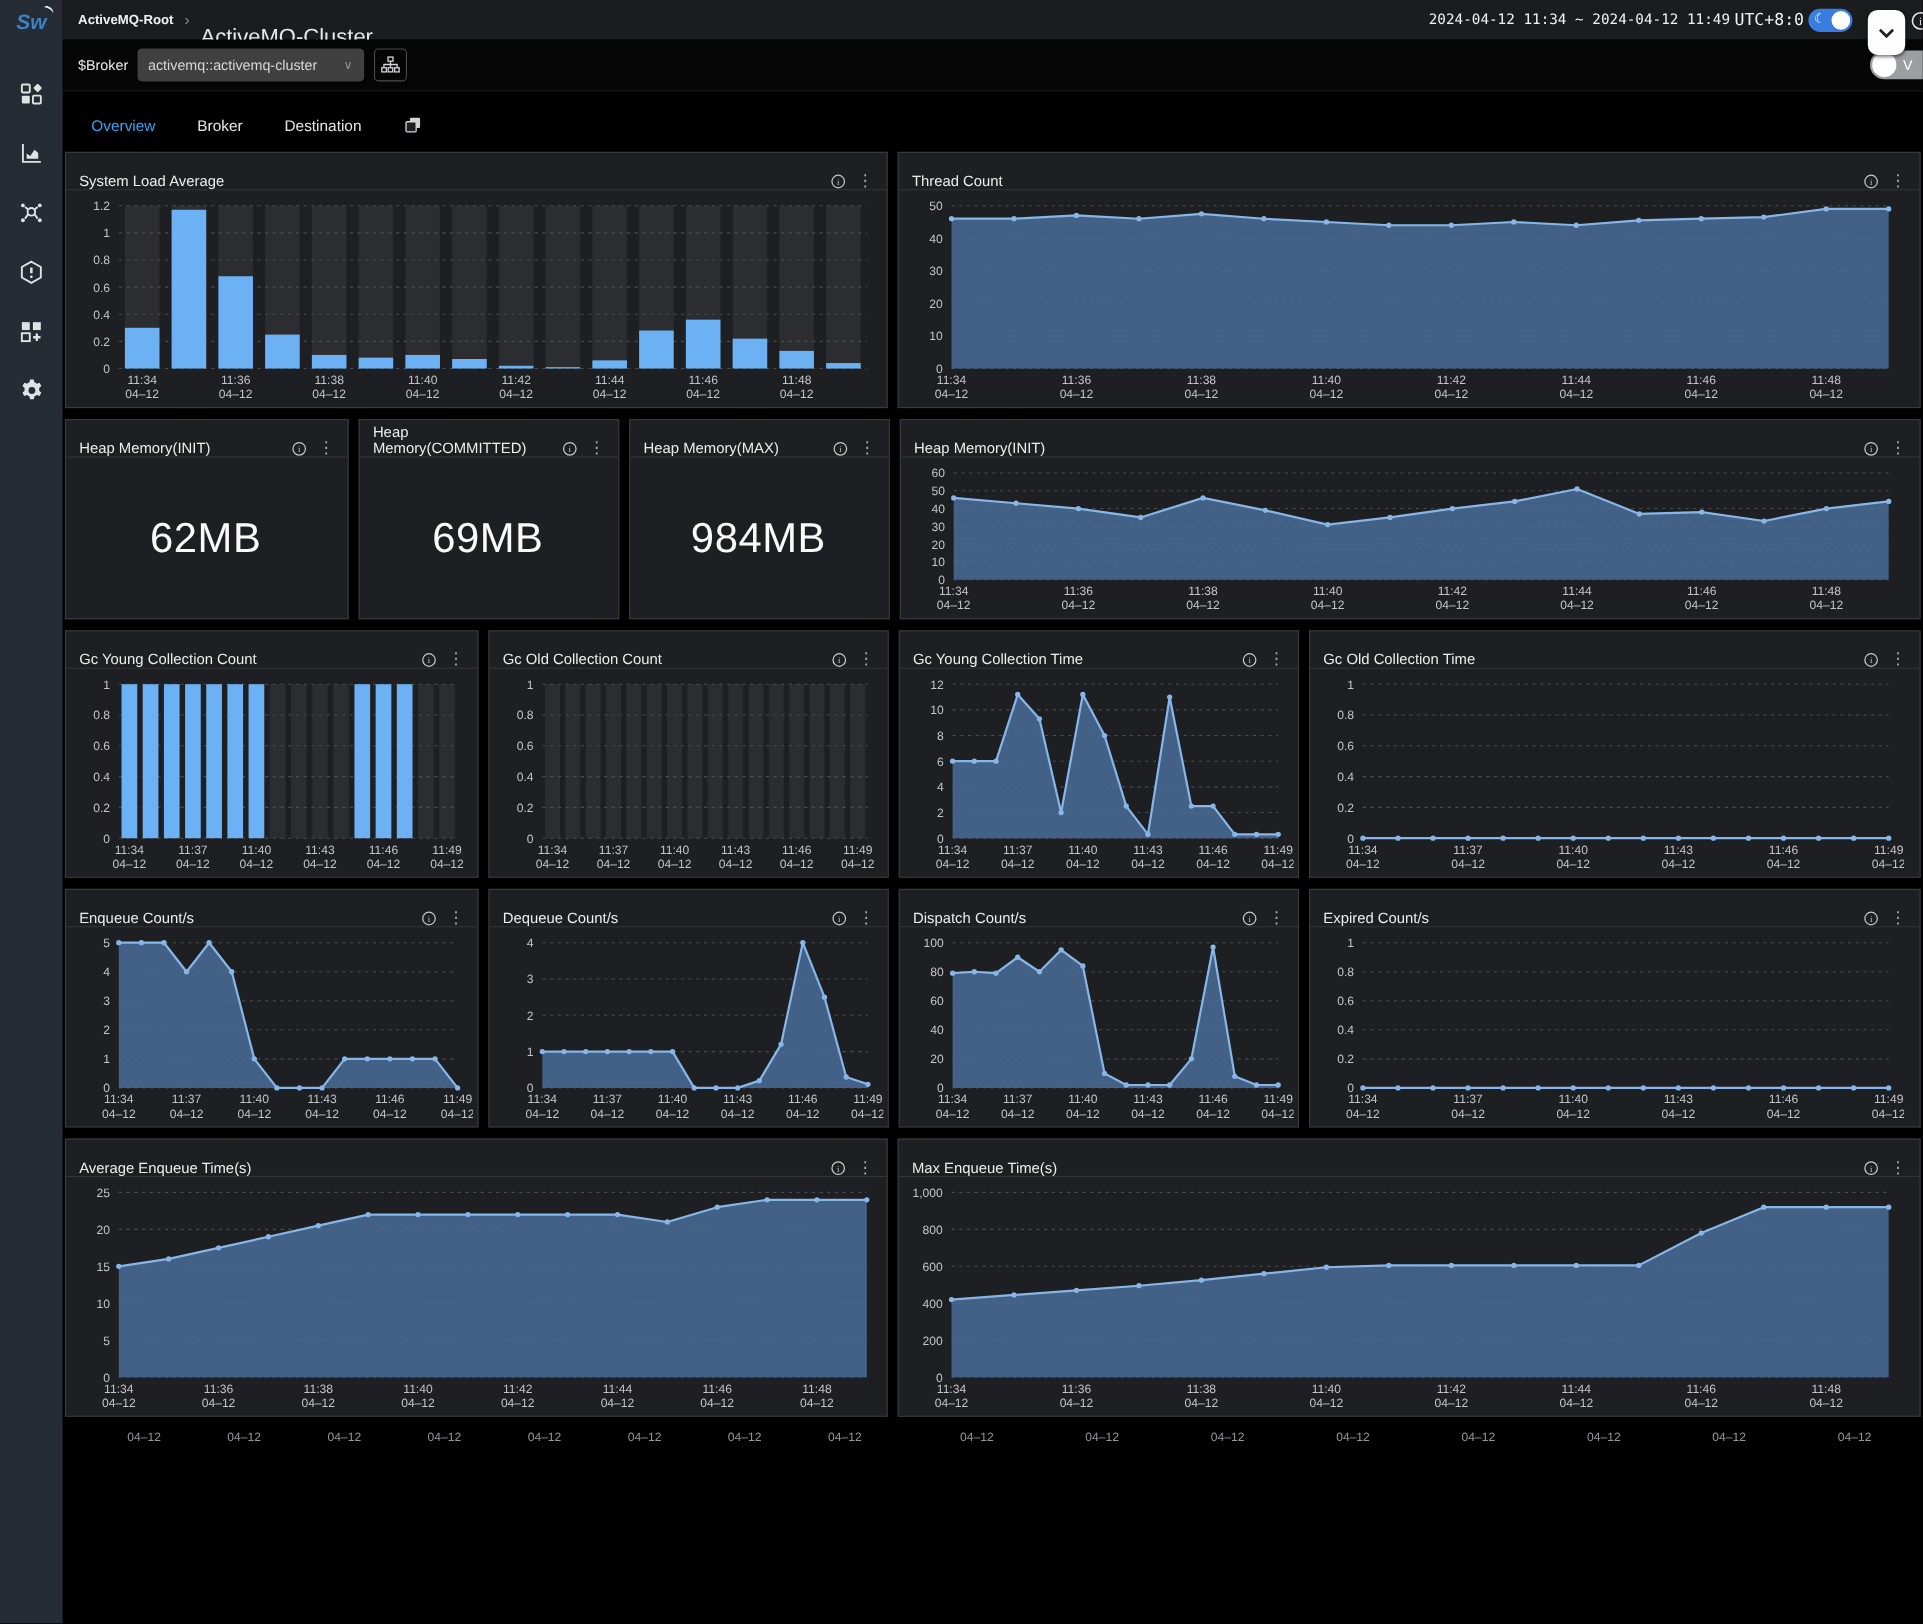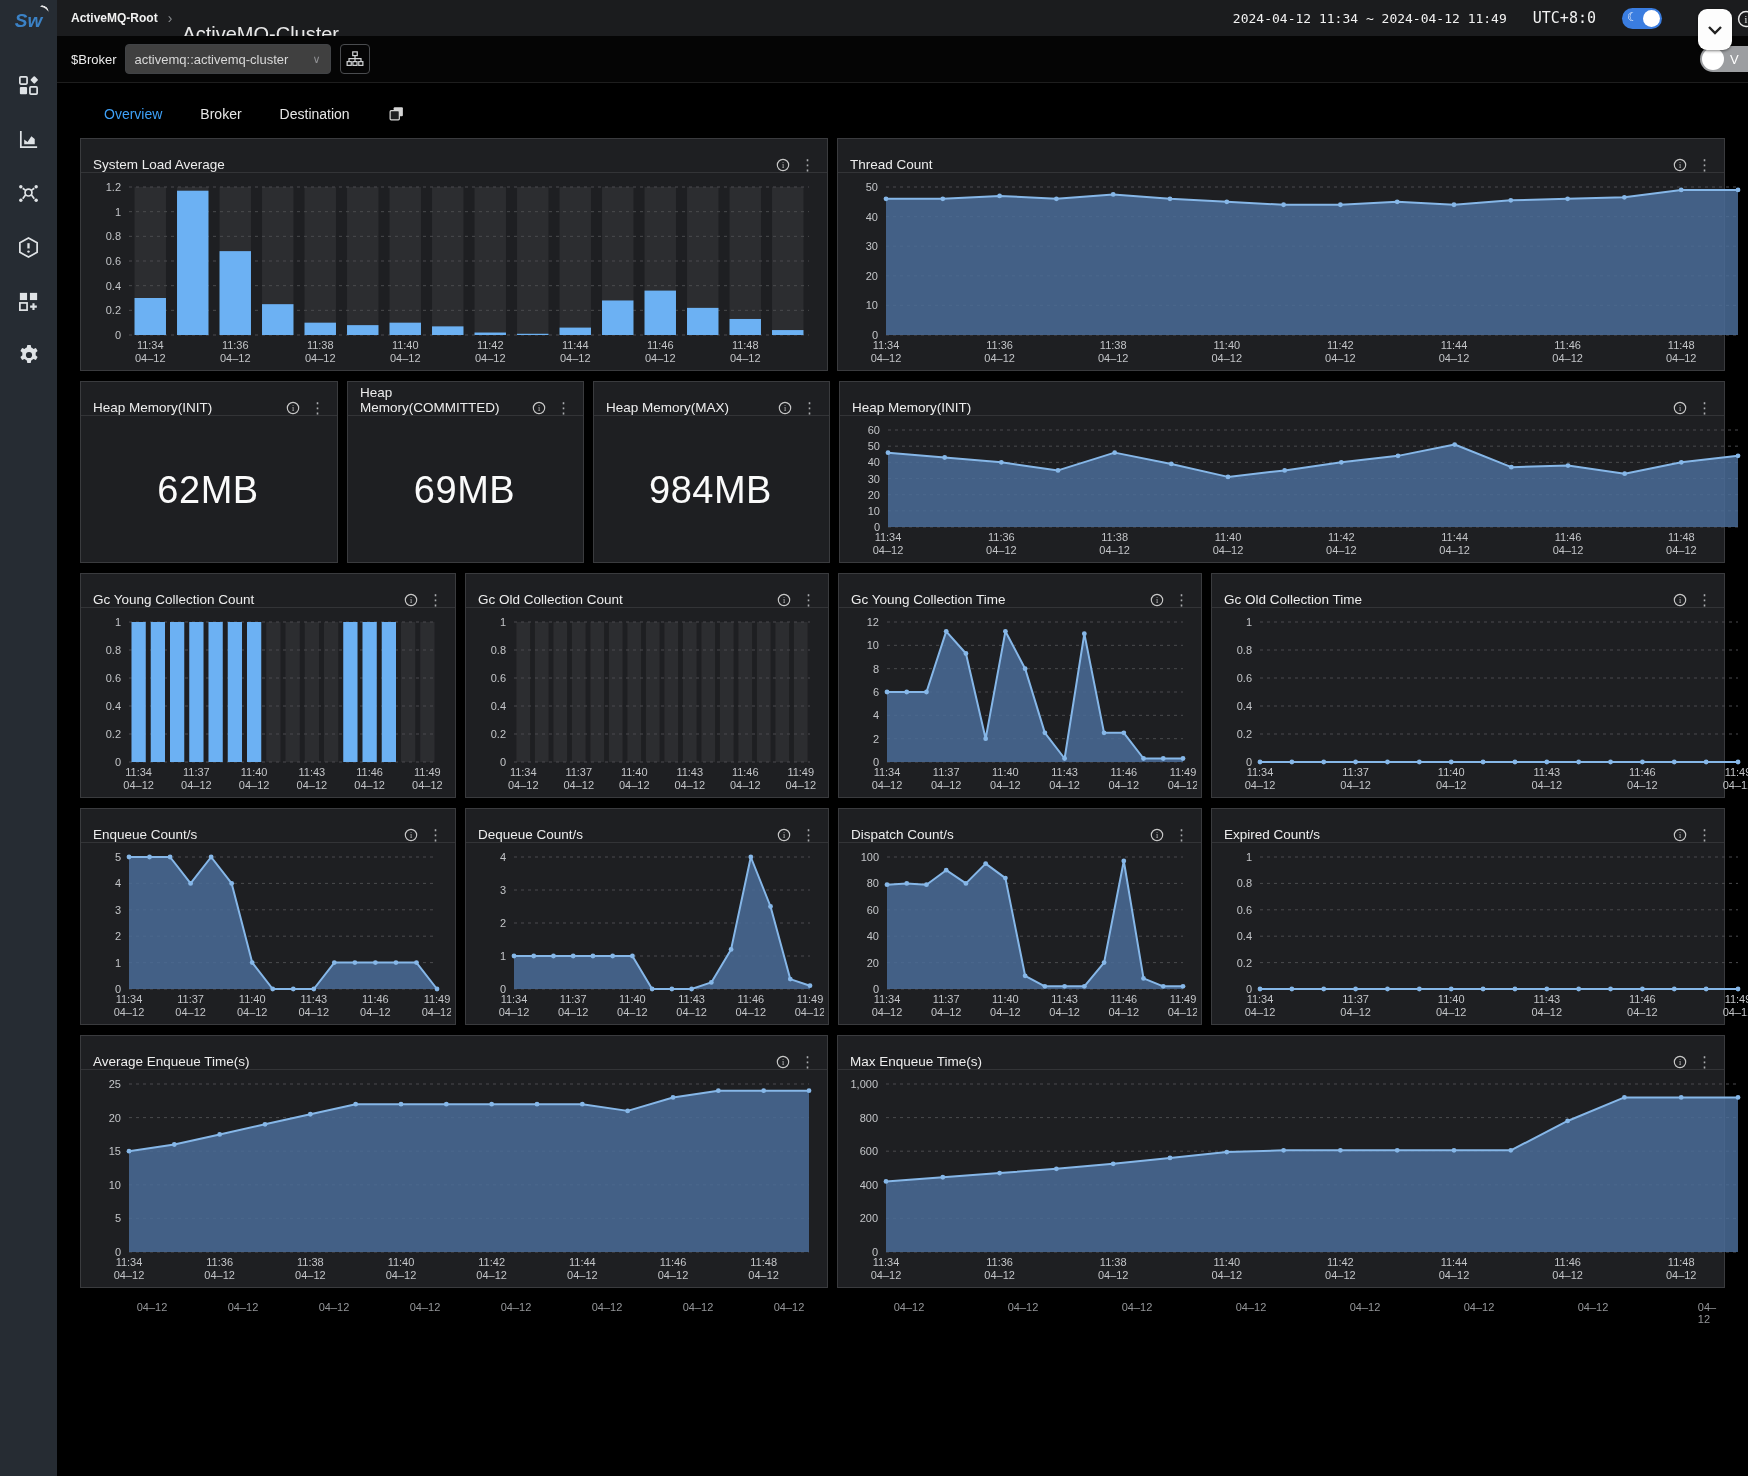--- a/index.html
+++ b/index.html
@@ -13,42 +13,42 @@
   .logo .swoosh { position:absolute; right:-7px; top:-4px; width:10px; height:8px; border-top:2.5px solid #e8e8e8; border-radius:50% 90% 0 0; transform:rotate(24deg); }
   .nav-ic { width:57px; height:54px; display:flex; align-items:center; justify-content:center; cursor:pointer; }
   .nav-ic svg { stroke:#dfe3e6; fill:none; stroke-width:1.8; }
 
   
   .main { flex:1; display:flex; flex-direction:column; min-width:0; }
   .topbar { height:36px; background:#1b1c1e; display:flex; align-items:center; padding:0 14px; position:relative; }
   .crumb-root { color:#f2f2f2; font-weight:bold; font-size:12px; }
   .crumb-sep { color:#8a8d90; margin:0 10px; font-size:14px; }
   .crumb-leaf { color:#e8e8e8; font-size:20px;margin-top:32px; }
-  .top-right { margin-left:auto; display:flex; align-items:center; gap:26px; }
+  .top-right { margin-left:auto; display:flex; align-items:center; gap:4px; }
   .time-range { font-family:"DejaVu Sans Mono", monospace; font-size:13px; color:#f2f2f2; cursor:pointer; }
   .tz { font-family:"DejaVu Sans Mono", monospace; font-size:15px; color:#f2f2f2; }
   .toggle-on { width:40px; height:21px; border-radius:11px; background:#3a7de0; position:relative; cursor:pointer; flex:0 0 auto; }
   .toggle-on .moon { position:absolute; left:5px; top:2px; color:#fff; font-size:12px; }
   .toggle-on .knob { position:absolute; right:2px; top:2px; width:17px; height:17px; background:#fff; border-radius:50%; }
   .expander { position:absolute; right:16px; top:9px; width:34px; height:41px; background:#fdfdfd; border-radius:9px; display:flex; align-items:center; justify-content:center; z-index:5; cursor:pointer; box-shadow:0 1px 3px rgba(0,0,0,.5); }
   .expander svg { stroke:#222; stroke-width:2.4; fill:none; }
   .edge-info { position:absolute; right:-7px; top:10px; color:#e8e8e8; }
 
   .toolbar { height:46px; background:#050505; display:flex; align-items:center; padding:0 14px; position:relative; }
   .svc-label { color:#ececec; font-size:13px; margin-right:8px; }
   .svc-select { width:206px; height:30px; background:#404040; border:1px solid #414346; border-radius:4px; display:flex; align-items:center; padding:0 9px; cursor:pointer; }
   .svc-value { color:#d8d8d8; font-size:13px; flex:1; white-space:nowrap; overflow:hidden; }
   .svc-caret { color:#909194; font-size:11px; }
   .topo-btn { width:30px; height:30px; border:1px solid #4a4c4f; border-radius:4px; margin-left:9px; display:flex; align-items:center; justify-content:center; cursor:pointer; }
   .topo-btn svg { stroke:#d2d4d6; fill:none; stroke-width:1.6; }
   .view-toggle { position:absolute; right:-26px; top:10px; width:74px; height:26px; border-radius:13px; background:#9c9ea1; display:flex; align-items:center; cursor:pointer; }
   .view-toggle .knob { width:22px; height:22px; border-radius:50%; background:#fff; margin-left:2px; }
   .view-toggle .vt-label { color:#fff; font-size:13px; margin-left:6px; }
 
-  .content { flex:1; border-top:1px solid #1e1e1e; padding:0 23px; }
+  .content { flex:1; border-top:1px solid #1e1e1e; padding:0 2px; }
   .tabs { display:flex; align-items:center; gap:38px; padding:22px 0 16px 24px; }
   .tab { font-size:14px; color:#e6e6e6; cursor:pointer; }
   .tab.active { color:#3ea0f7; }
   .tab-copy { cursor:pointer; display:flex; }
   .tab-copy svg { stroke:#d5d5d5; fill:none; stroke-width:1.7; }
 
   .row { display:flex; gap:9px; margin-bottom:10px; }
   .panel { background:#1e1f22; border:1px solid #3a3b3e; display:flex; flex-direction:column; min-width:0; }
   .phead { height:34px; display:flex; align-items:flex-end; padding:0 12px; border-bottom:1px solid #333437; flex:0 0 34px; }
   .ptitle { color:#ededed; font-size:13.5px; }

